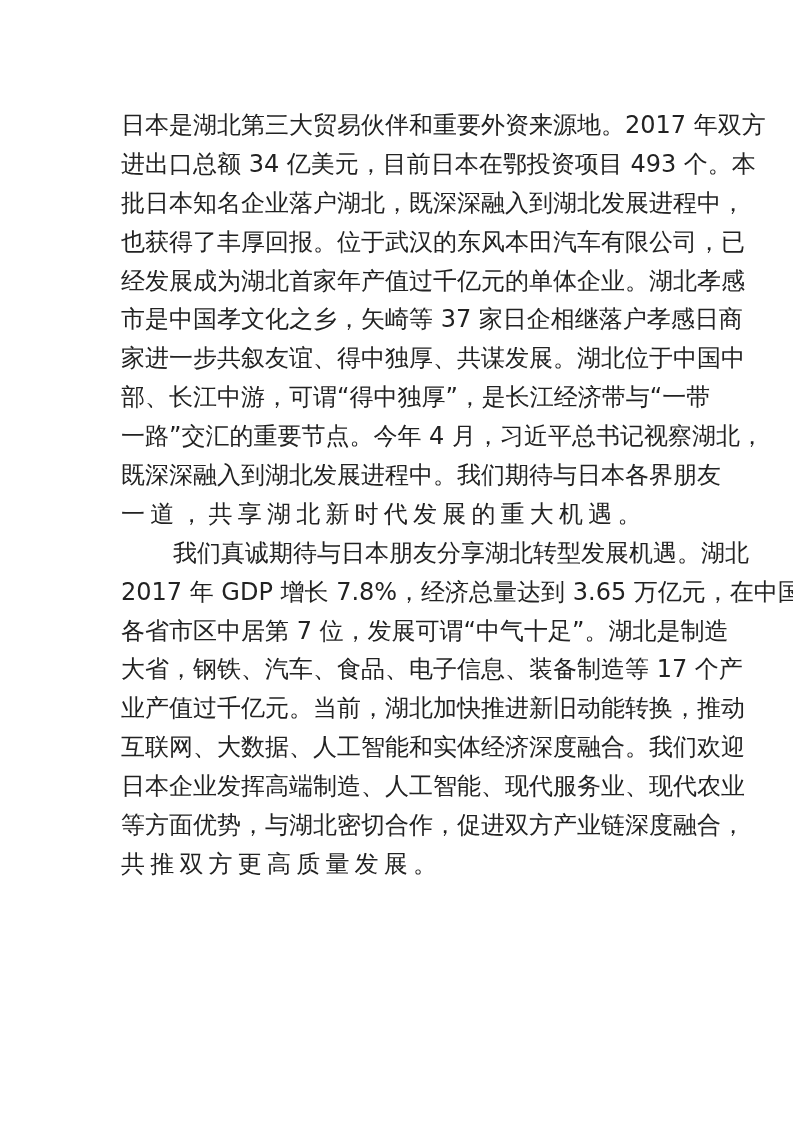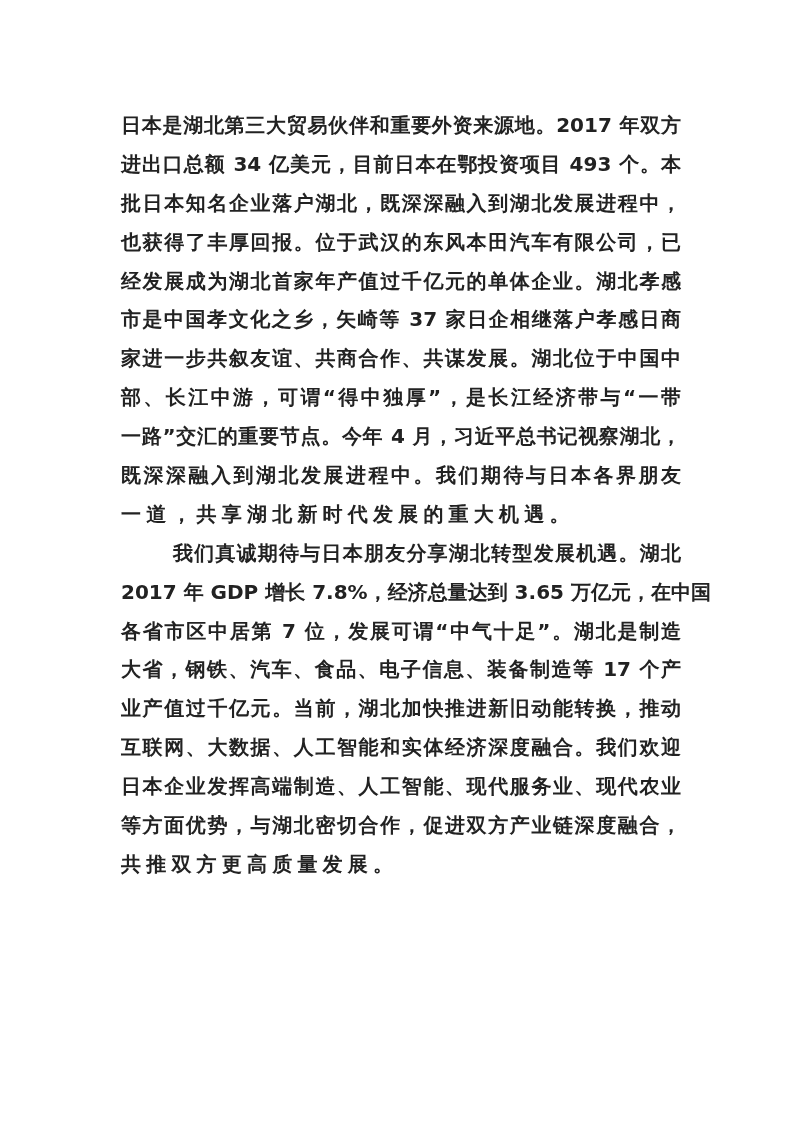--- a/index.html
+++ b/index.html
@@ -14,25 +14,25 @@
       position: absolute;
       left: 121px;
       top: 106px;
       width: 560px;
       font-family: "DejaVu Serif", "Liberation Serif", serif;
       color: #1a1a1a;
     }
     .line {
       height: 38.9px;
       line-height: 38.9px;
-      font-size: 20px;
+      font-size: 24px;
       white-space: nowrap;
       letter-spacing: 5.2px;
       font-family: "DejaVu Sans", "Liberation Sans", sans-serif;
-      font-weight: 700;
+      font-weight: 400;
       color: #222;
     }
     .line.justify { text-align: justify; text-align-last: justify; letter-spacing: 0; }
     .line.indent { padding-left: 52px; }
   </style>
 </head>
 <body>
 
 <div class="page">
   <div class="text-block">
@@ -40,21 +40,21 @@
     <div>
       <div class="line justify">日本是湖北第三大贸易伙伴和重要外资来源地。2017 年双方</div>
       <div class="line justify">进出口总额 34 亿美元，目前日本在鄂投资项目 493 个。本</div>
       <div class="line justify">批日本知名企业落户湖北，既深深融入到湖北发展进程中，</div>
       <div class="line justify">也获得了丰厚回报。位于武汉的东风本田汽车有限公司，已</div>
       <div class="line justify">经发展成为湖北首家年产值过千亿元的单体企业。湖北孝感</div>
       <div class="line justify">市是中国孝文化之乡，矢崎等 37 家日企相继落户孝感日商</div>
     </div>
 
     <div>
-      <div class="line justify">家进一步共叙友谊、共商合作、共谋发展。湖北位于中国中</div>
+      <div class="line justify">家进一步共叙友谊、得中独厚、共谋发展。湖北位于中国中</div>
       <div class="line justify">部、长江中游，可谓“得中独厚”，是长江经济带与“一带</div>
       <div class="line justify">一路”交汇的重要节点。今年 4 月，习近平总书记视察湖北，</div>
       <div class="line justify">既深深融入到湖北发展进程中。我们期待与日本各界朋友</div>
       <div class="line">一道，共享湖北新时代发展的重大机遇。</div>
     </div>
 
     <div>
       <div class="line justify indent">我们真诚期待与日本朋友分享湖北转型发展机遇。湖北</div>
       <div class="line justify">2017 年 GDP 增长 7.8%，经济总量达到 3.65 万亿元，在中国</div>
       <div class="line justify">各省市区中居第 7 位，发展可谓“中气十足”。湖北是制造</div>

